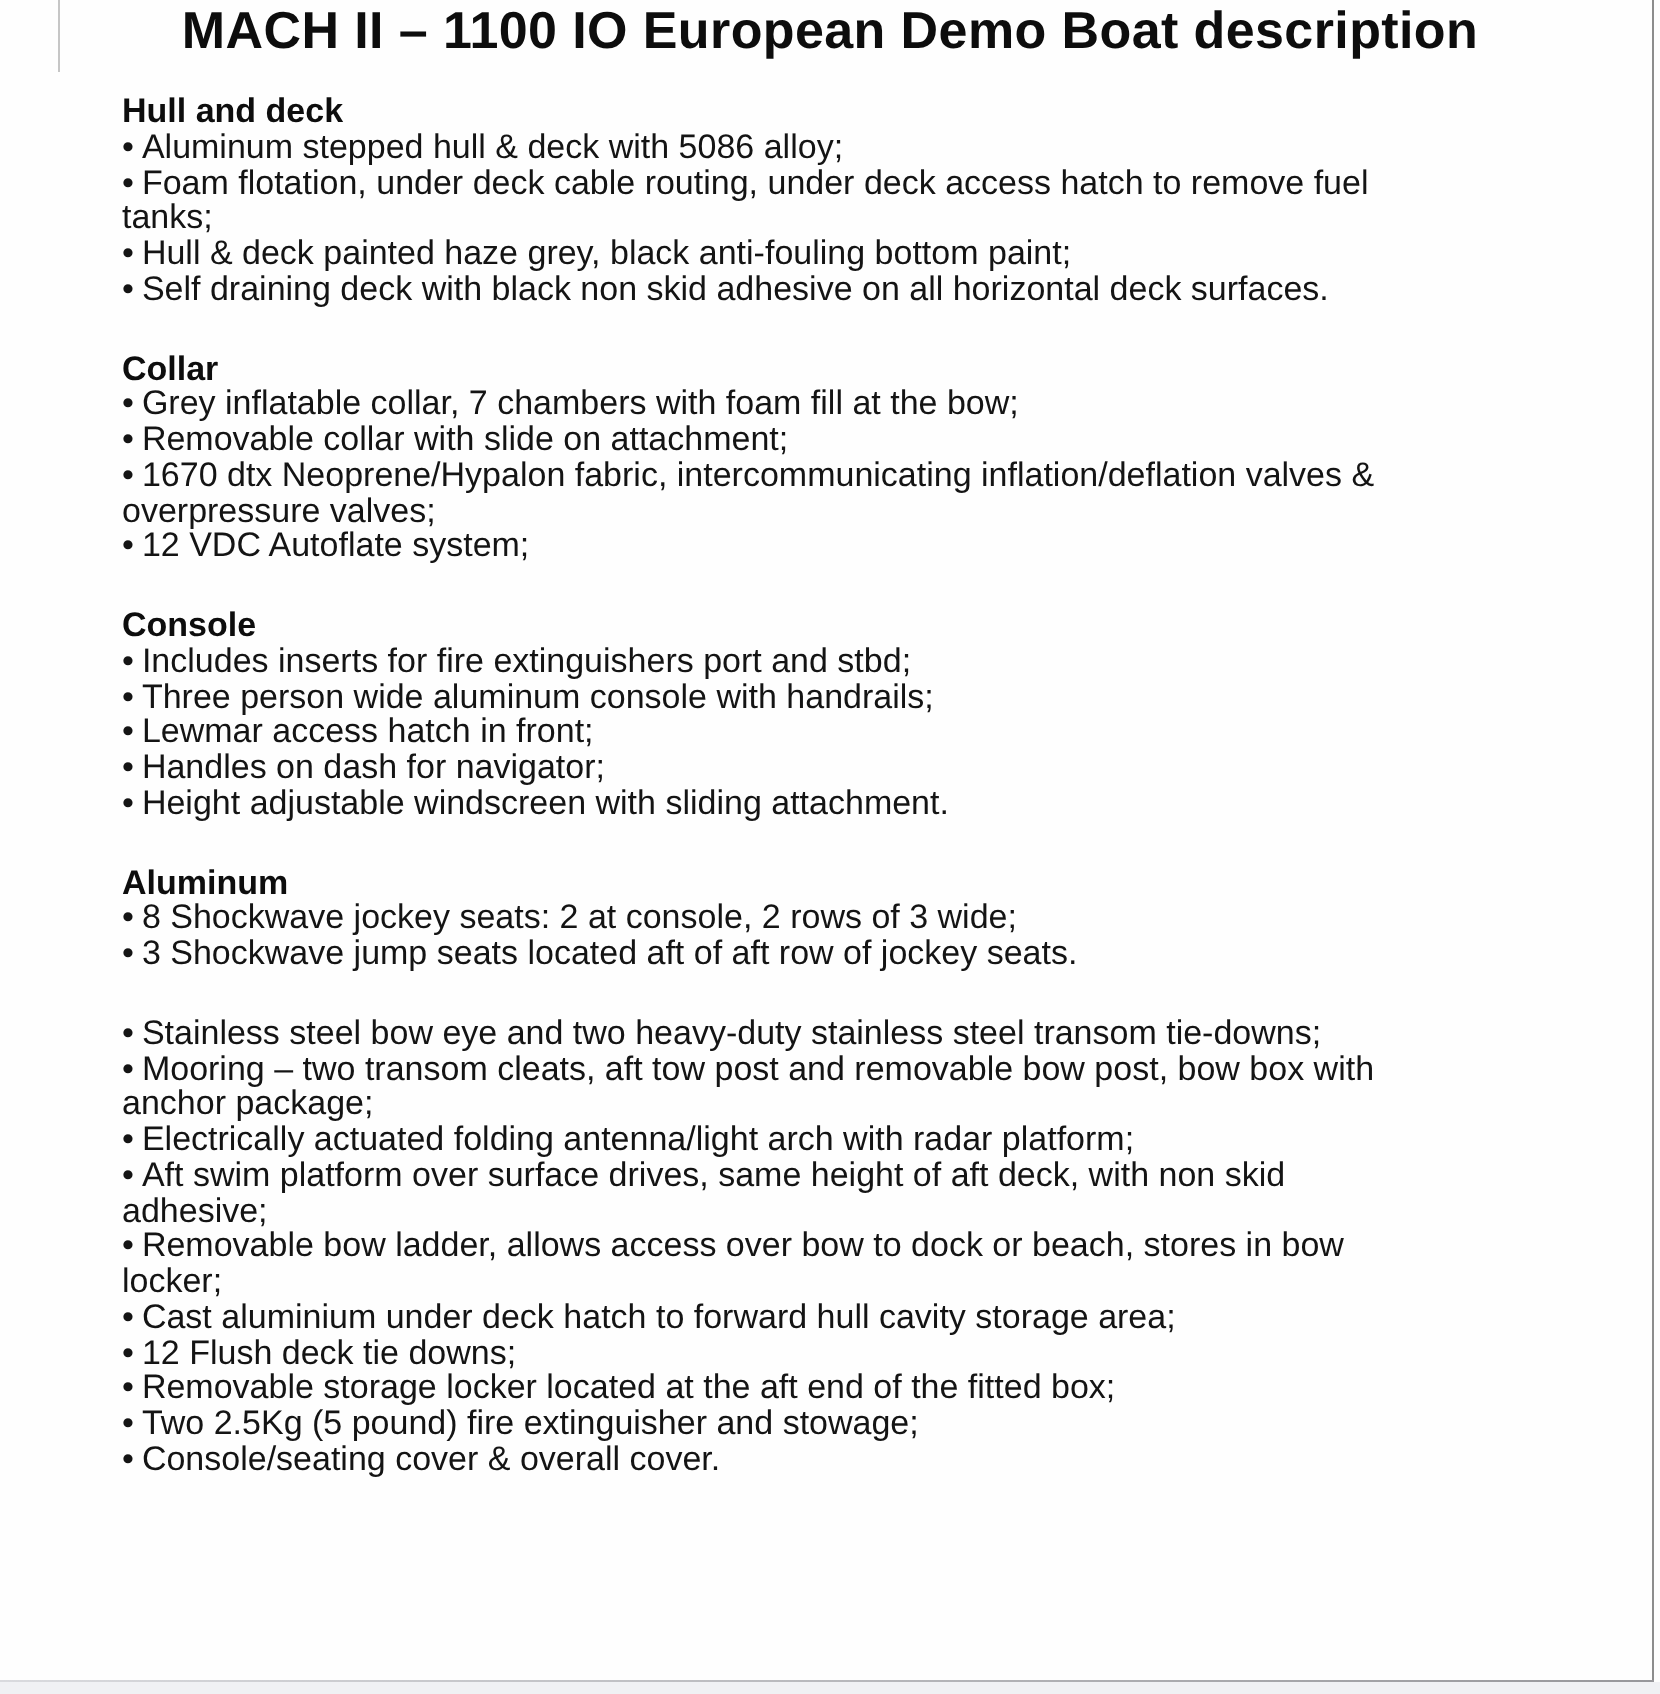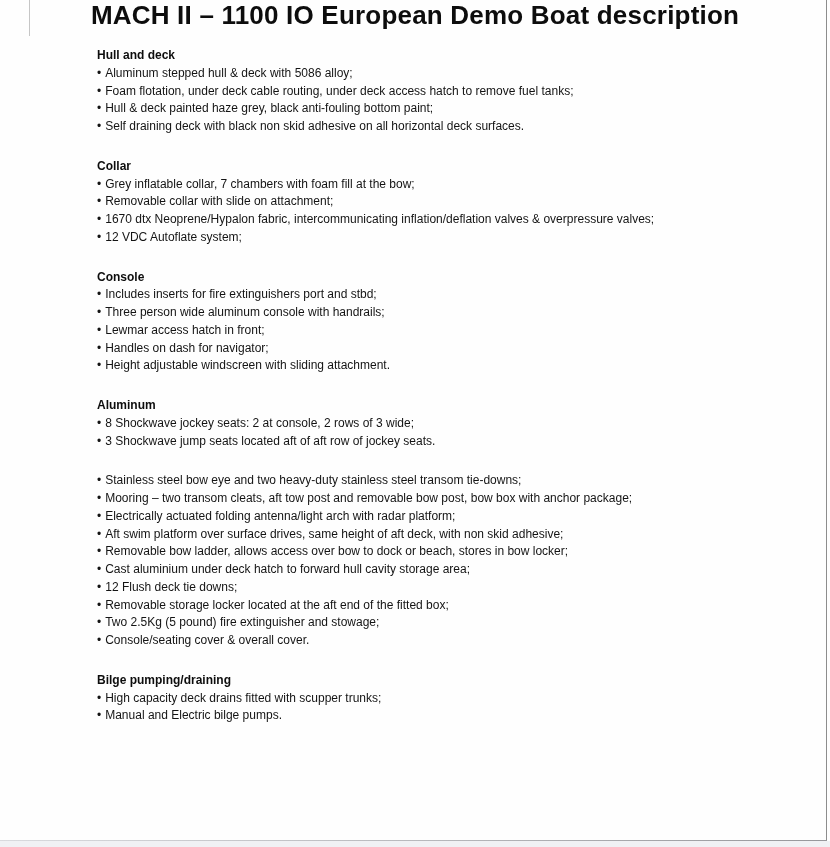--- a/index.html
+++ b/index.html
@@ -27,24 +27,24 @@
     width: 830px;
     text-align: center;
     font-size: 26px;
     line-height: 27px;
     font-weight: bold;
     color: #0d0d0d;
     letter-spacing: 0.2px;
     white-space: nowrap;
   }
   .content {
-    margin-left: 97px;
+    margin-left: 61px;
     margin-top: 18px;
     width: 632px;
-    font-size: 12px;
+    font-size: 17px;
     line-height: 17.75px;
   }
   .section { margin: 0; }
   .section + .section { margin-top: 22px; }
   .heading {
     font-weight: bold;
     color: #0d0d0d;
   }
   .li { }
   .b {
@@ -133,25 +133,20 @@
       <div class="li"><span class="b">•</span><span class="t">Electrically actuated folding antenna/light arch with radar platform;</span></div>
       <div class="li"><span class="b">•</span><span class="t">Aft swim platform over surface drives, same height of aft deck, with non skid adhesive;</span></div>
       <div class="li"><span class="b">•</span><span class="t">Removable bow ladder, allows access over bow to dock or beach, stores in bow locker;</span></div>
       <div class="li"><span class="b">•</span><span class="t">Cast aluminium under deck hatch to forward hull cavity storage area;</span></div>
       <div class="li"><span class="b">•</span><span class="t">12 Flush deck tie downs;</span></div>
       <div class="li"><span class="b">•</span><span class="t">Removable storage locker located at the aft end of the fitted box;</span></div>
       <div class="li"><span class="b">•</span><span class="t">Two 2.5Kg (5 pound) fire extinguisher and stowage;</span></div>
       <div class="li"><span class="b">•</span><span class="t">Console/seating cover &amp; overall cover.</span></div>
     </div>
 
-    <div class="section">
-      <div class="heading">Bilge pumping/draining</div>
-      <div class="li"><span class="b">•</span><span class="t">High capacity deck drains fitted with scupper trunks;</span></div>
-      <div class="li"><span class="b">•</span><span class="t">Manual and Electric bilge pumps.</span></div>
-    </div>
 
   </div>
 
   <div class="edge-left-tick"></div>
   <div class="edge-right"></div>
   <div class="edge-bottom"></div>
   <div class="below-band"></div>
 
 </div>
 

